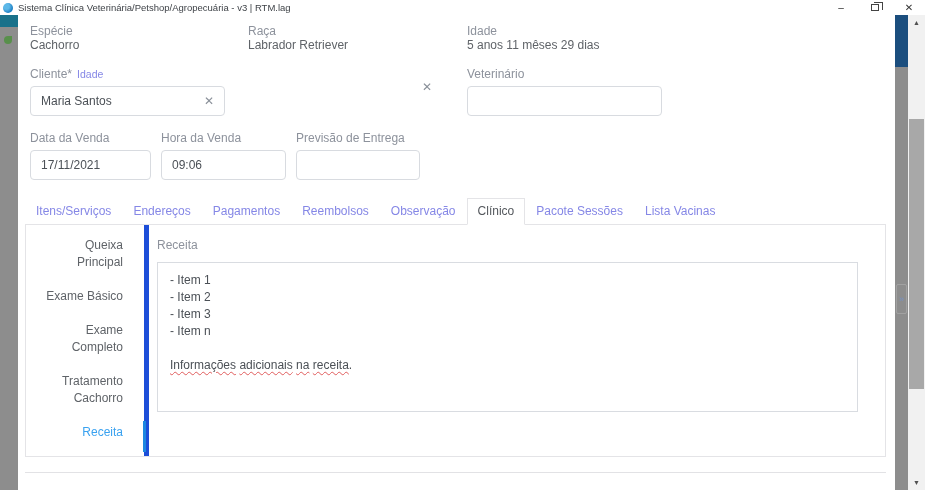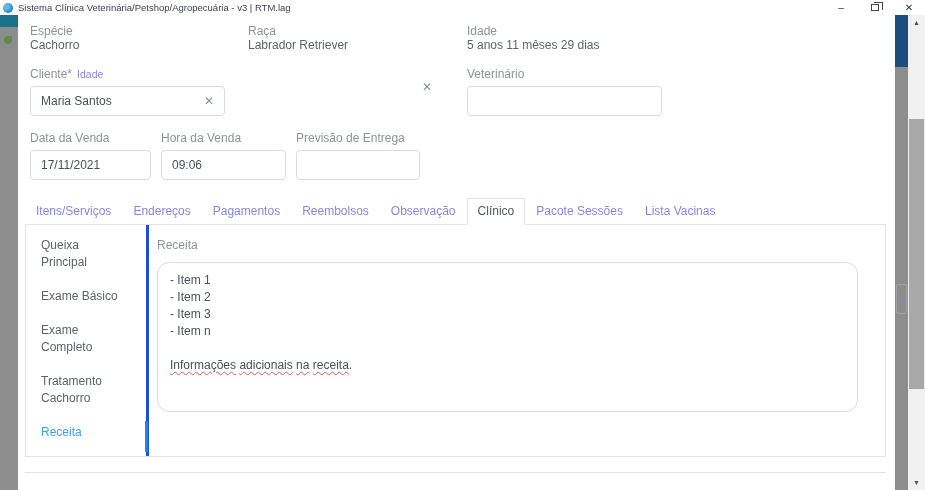--- a/index.html
+++ b/index.html
@@ -53,28 +53,28 @@
   .row3 .cell2 .text-input { width:125px; }
   .row3 .cell3 .text-input { width:124px; }
 
   
   .tabbar { display:flex; align-items:flex-end; margin:18px 9px 0 7px; position:relative; z-index:2; }
   .tab { padding:5px 11px 6px; font-size:12px; color:#8587e6; white-space:nowrap; cursor:pointer; line-height:14px; }
   .tab.active { background:#fff; color:#54585d; border:1px solid #e4e4e7; border-bottom:1px solid #fff; margin-bottom:-1px; padding:5px 10px 6px; }
 
   
   .panel { margin:0 9px 0 7px; height:233px; border:1px solid #e4e4e7; display:flex; background:#fff; }
-  .subnav { width:123px; border-right:3px solid #1d4ed8; padding:12px 21px 0 15px; position:relative; flex:0 0 auto; }
+  .subnav { width:123px; border-right:5px solid #1d4ed8; padding:12px 21px 0 15px; position:relative; flex:0 0 auto;text-align:right; }
   .subnav-item { font-size:12px; line-height:17px; color:#5f6368; margin-bottom:17px; cursor:pointer; }
   .subnav-item.active { color:#3aa2f0; }
   .active-indicator { position:absolute; right:-2px; top:196px; width:3px; height:31px; background:#1d87e0; }
 
   .panel-main { flex:1; padding:13px 27px 0 8px; min-width:0; }
   .section-label { font-size:12px; line-height:14px; color:#8d929c; margin-bottom:10px; }
-  .receita-box { height:150px; border:1px solid #d9dce1; border-radius:12px; padding:9px 12px; font-size:12px; line-height:17px; color:#4b5056; overflow:hidden; cursor:text; }
+  .receita-box { height:150px; border:1px solid #d9dce1; border-radius:0; padding:9px 12px; font-size:12px; line-height:17px; color:#4b5056; overflow:hidden; cursor:text; }
   .receita-line { white-space:pre; }
   .blank-line { height:17px; }
   .misspell { text-decoration:underline; text-decoration-style:wavy; text-decoration-color:#e05d5d; text-decoration-thickness:1px; text-underline-offset:2px; }
 
   .bottom-divider { margin:15px 9px 0 7px; border-top:1px solid #e2e2e5; height:0; }
 </style>
 </head>
 <body>
 
 <div class="screen">

